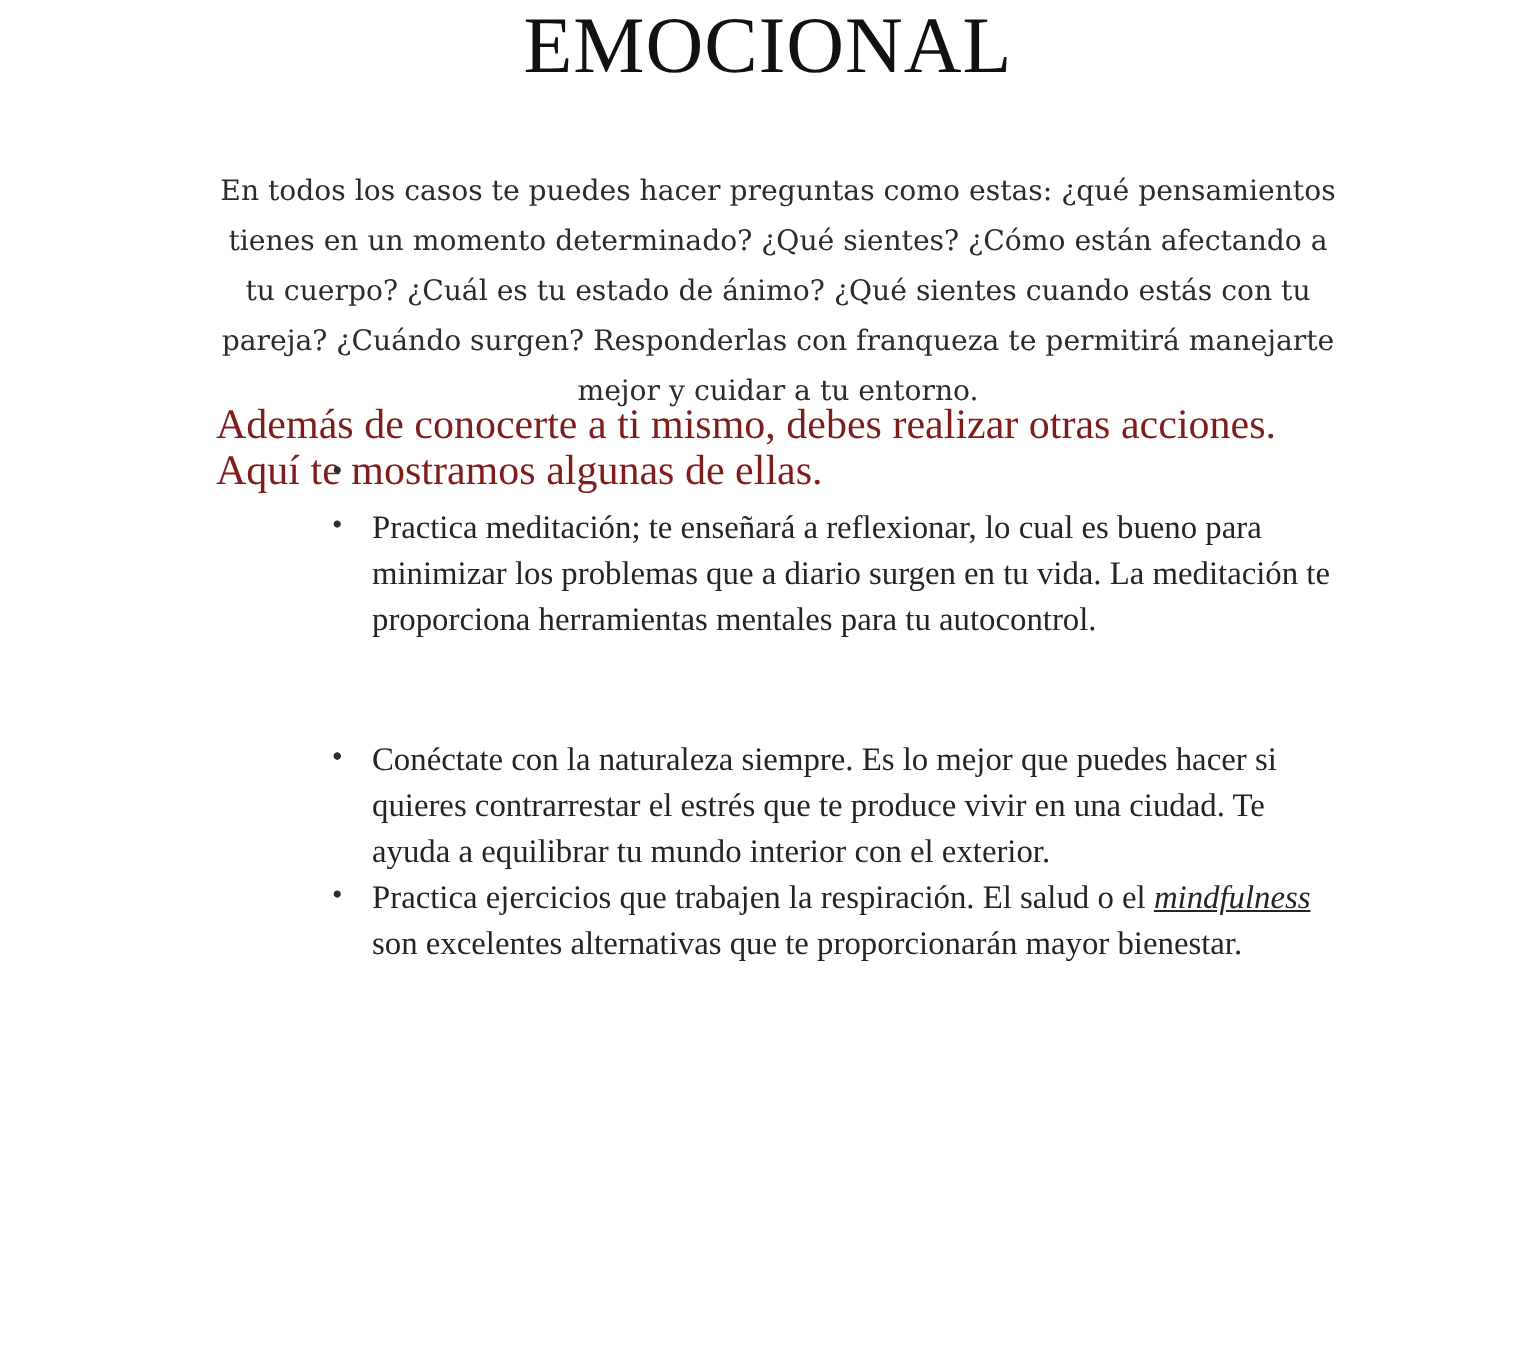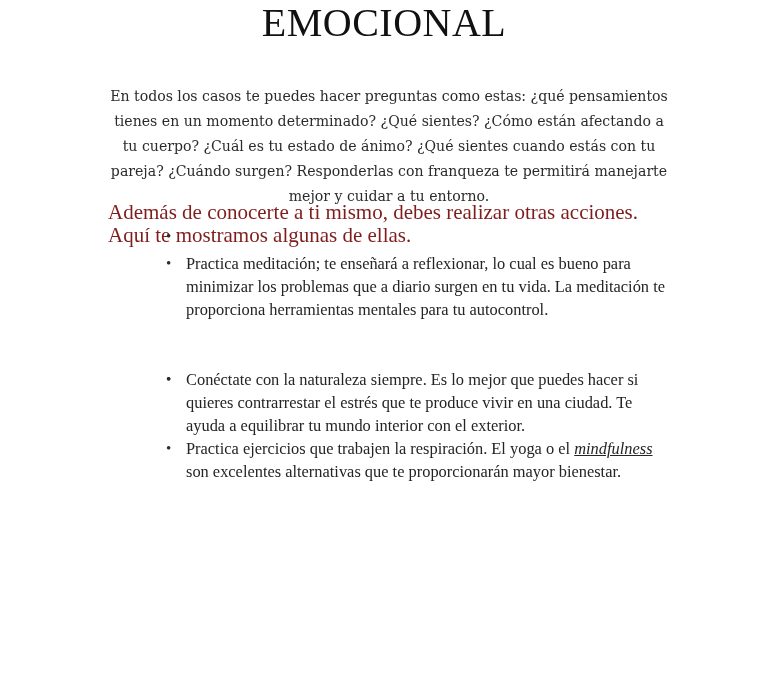--- a/index.html
+++ b/index.html
@@ -124,17 +124,17 @@
       <span class="bullet-marker">•</span>
     </p>
 
     <p class="bullet-item" style="margin-top:21px;">
       <span class="bullet-marker">•</span>
       <span>Conéctate con la naturaleza siempre. Es lo mejor que puedes hacer si quieres contrarrestar el estrés que te produce vivir en una ciudad. Te ayuda a equilibrar tu mundo interior con el exterior.</span>
     </p>
 
     <p class="bullet-item" style="margin-top:0px;">
       <span class="bullet-marker">•</span>
-      <span><span>Practica ejercicios que trabajen la respiración. El yoga o el </span><em class="link-term">mindfulness</em><span> son excelentes alternativas que te proporcionarán mayor bienestar.</span></span>
+      <span><span>Practica ejercicios que trabajen la respiración. El salud o el </span><em class="link-term">mindfulness</em><span> son excelentes alternativas que te proporcionarán mayor bienestar.</span></span>
     </p>
 
   </div>
 </div>
 
 </body></html>

